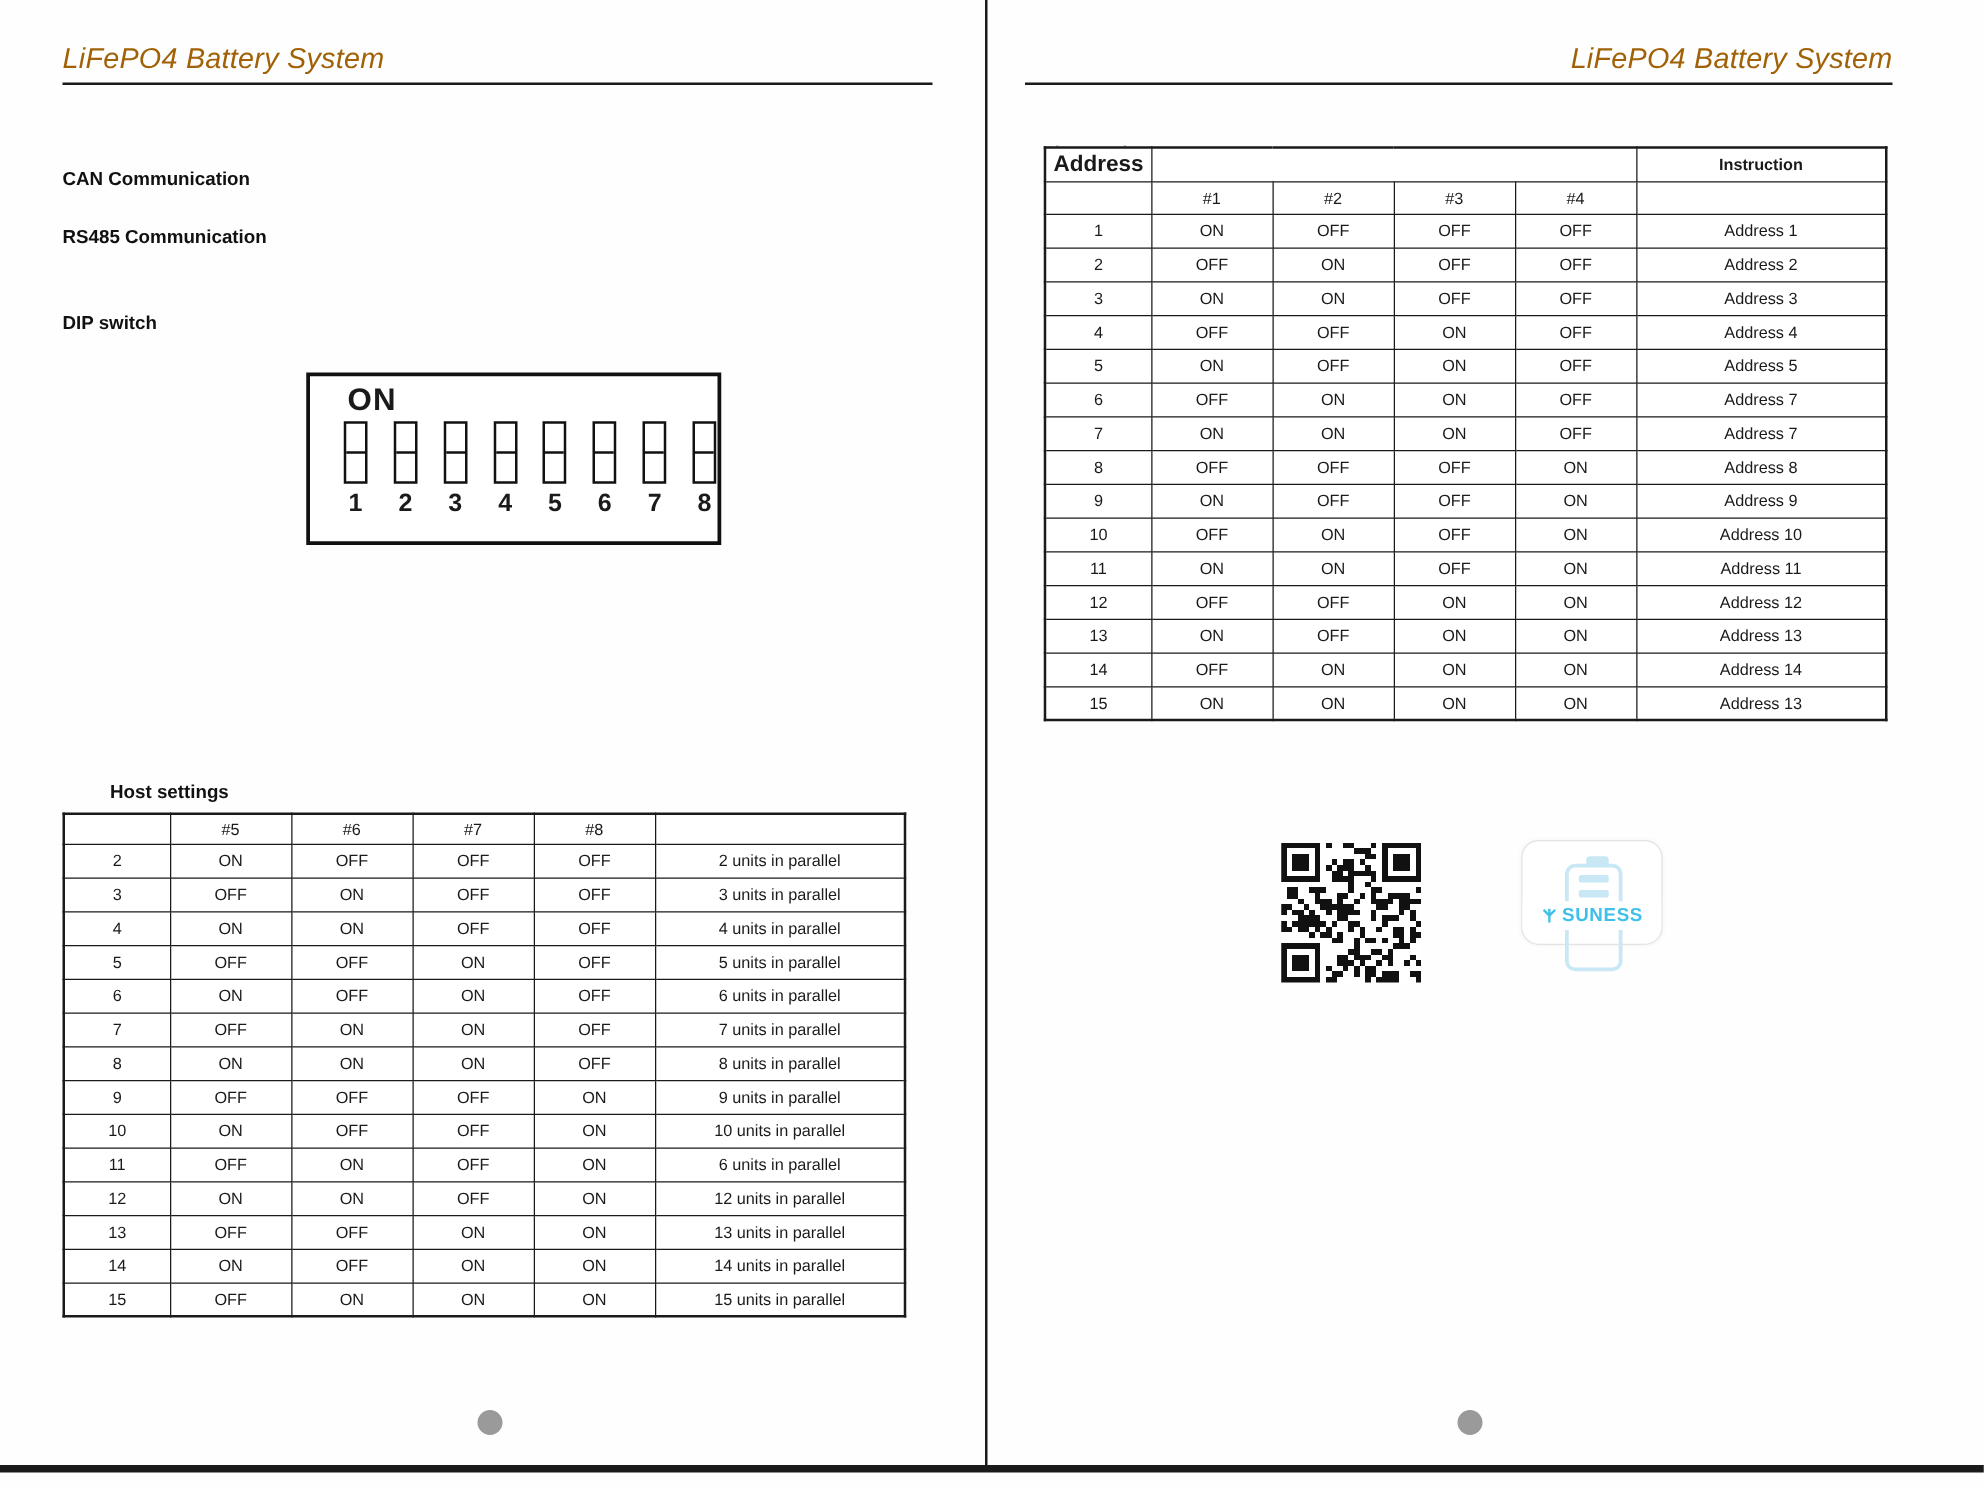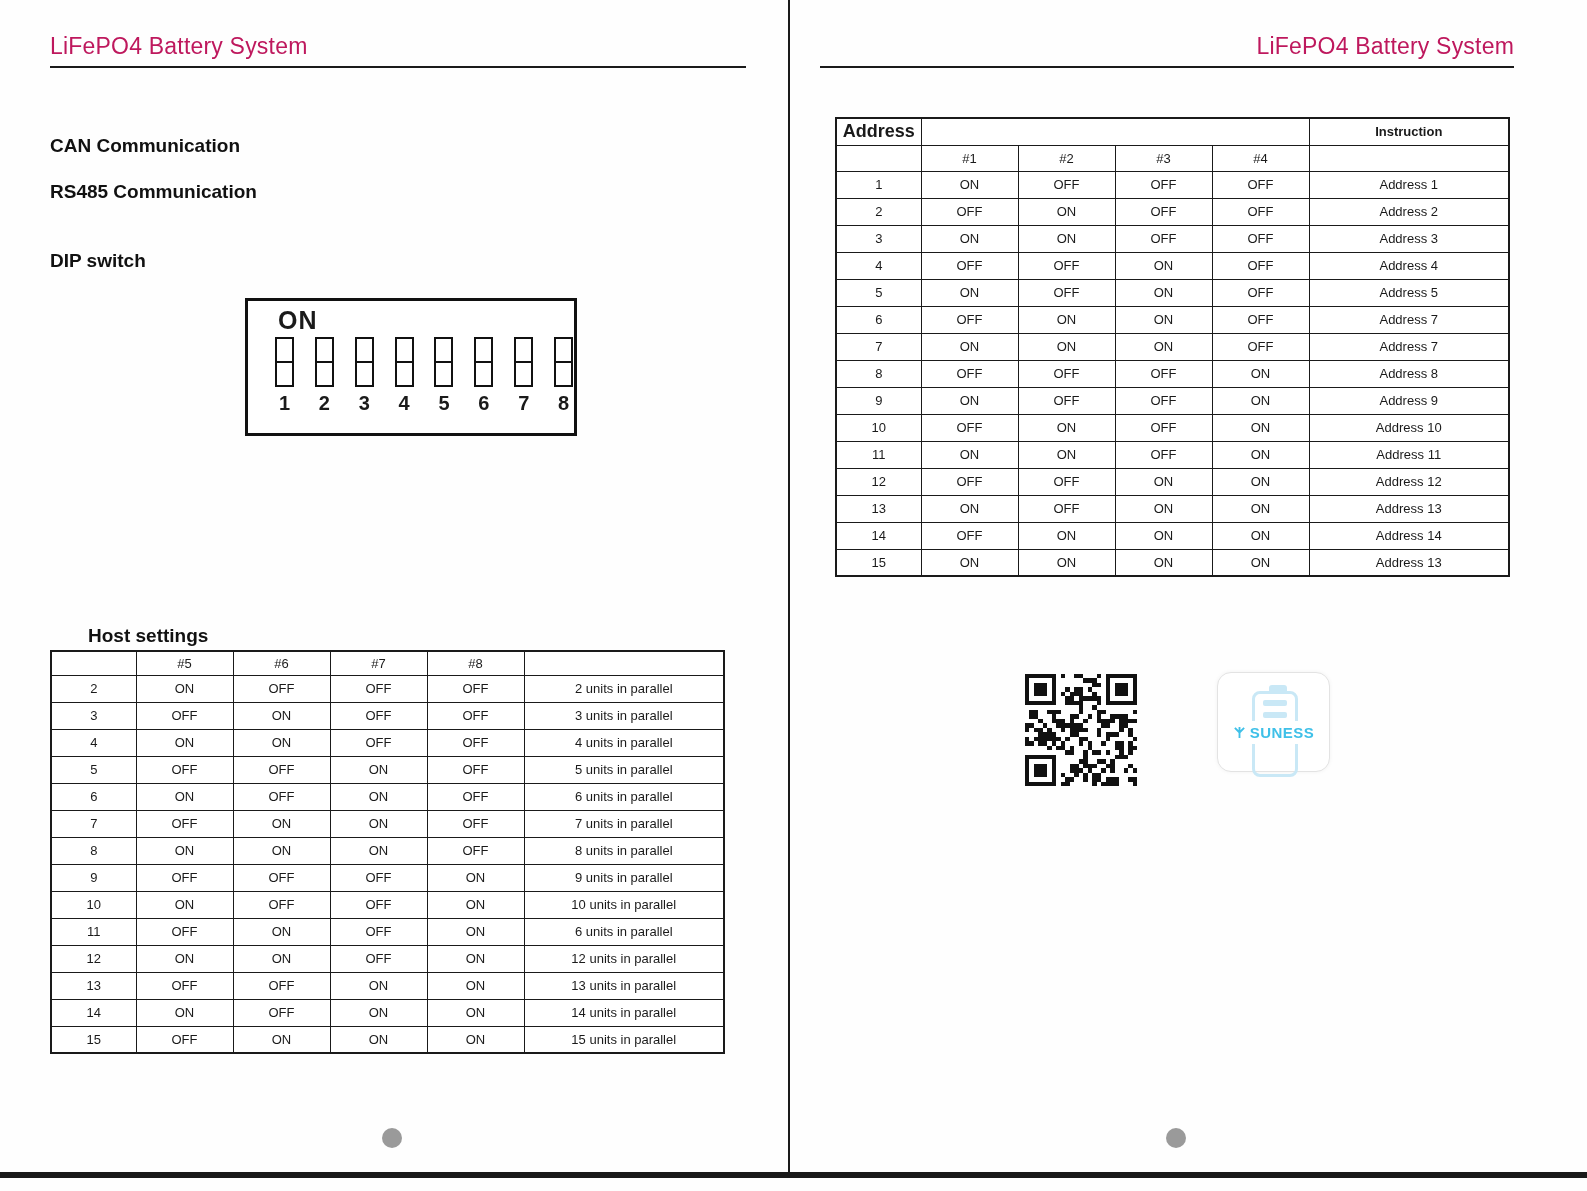--- a/index.html
+++ b/index.html
@@ -15,28 +15,28 @@
 
   
   .divider { position:absolute; left:788px; top:0; width:2px; height:1172px; background:#1a1a1a; }
   .bottom-bar { position:absolute; left:0; top:1172px; width:1587px; height:6px; background:#1a1a1a; }
   .header-rule { position:absolute; top:66px; height:2px; background:#1a1a1a; }
   .rule-left { left:50px; width:696px; }
   .rule-right { left:820px; width:694px; }
 
   
   .header-title {
-    position:absolute; top:33px; font-size:23px; 
-    letter-spacing:0.2px; color:#be185d;
+    position:absolute; top:33px; font-size:23px; font-style:italic;
+    letter-spacing:0.2px; color:#a16207;
   }
   .title-left { left:50px; }
   .title-right { left:820px; width:694px; text-align:right; }
 
   
-  .heading { position:absolute; left:50px; font-size:19px; font-weight:bold; color:#111; }
+  .heading { position:absolute; left:50px; font-size:15px; font-weight:bold; color:#111; }
   .h-can { top:135px; }
   .h-rs485 { top:181px; }
   .h-dip { top:250px; }
   .h-host { top:625px;padding-left:38px; }
   .h-slave { position:absolute; left:835px; top:94px; font-size:13.5px; font-weight:bold;margin-top:20px; }
 
   
   .dip-box {
     position:absolute; left:245px; top:298px; width:332px; height:138px;
     border:3px solid #111; background:#fff; padding:5px 0 0 22px;
@@ -57,21 +57,21 @@
   th.pre { white-space:pre-line; font-size:18px; line-height:1.2; }
   #host-table { position:absolute; left:50px; top:650px; }
   #slave-table { position:absolute; left:835px; top:117px; }
 
   
   .qr { position:absolute; left:1025px; top:674px; width:112px; height:112px; background:#fff; }
   .qr svg { display:block; }
 
   
   .suness-logo {
-    position:absolute; left:1217px; top:672px; width:113px; height:100px;
+    position:absolute; left:1217px; top:672px; width:113px; height:84px;
     background:#fff; border:1px solid #e3e3e3; border-radius:14px;
     box-shadow:0 0 4px rgba(0,0,0,0.05);
   }
   .battery {
     position:absolute; left:34px; top:18px; width:46px; height:86px;
     border:3px solid var(--battery,#c9e8f6); border-radius:8px;
   }
   .battery-cap {
     position:absolute; left:14px; top:-9px; width:18px; height:7px;
     background:var(--battery,#c9e8f6); border-radius:3px 3px 0 0;

